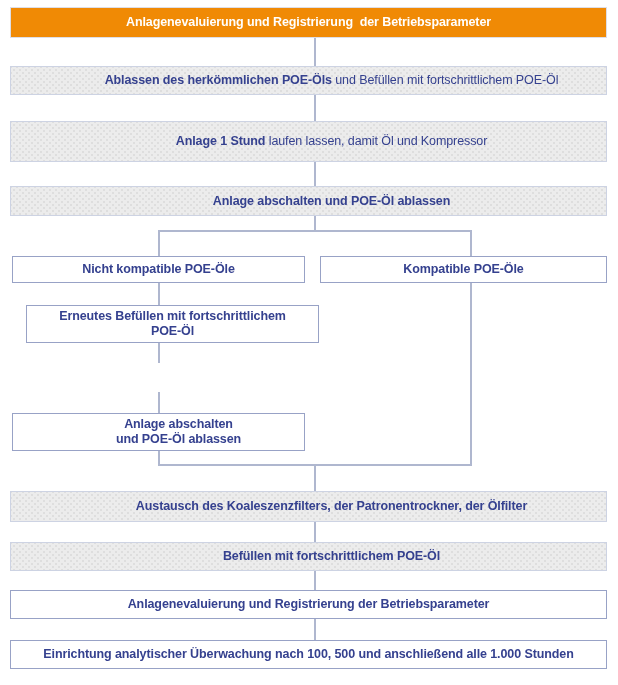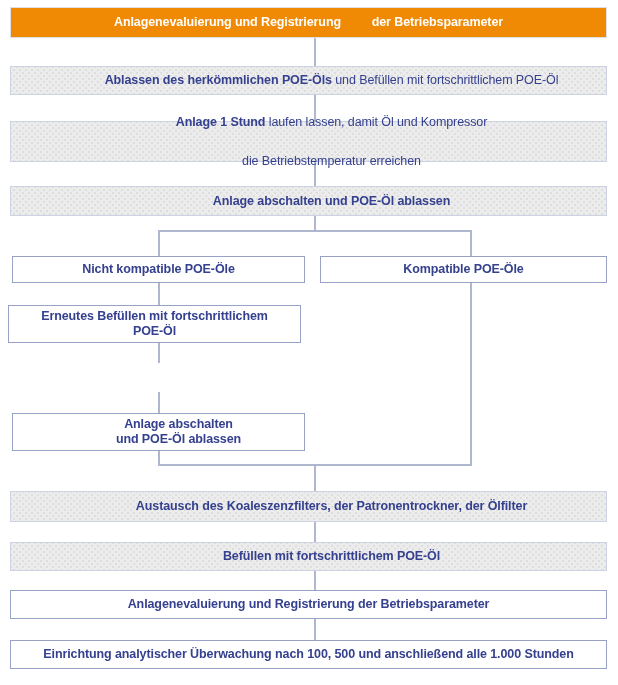--- a/index.html
+++ b/index.html
@@ -39,21 +39,21 @@
   .white {
     background: #ffffff;
     border: 1.5px solid #98A2C6;
   }
   .orange {
     background: #F08A05;
     border: 1px solid #DEDEE6;
     color: #ffffff;
   }
   .reg { font-weight: 400; }
-  .pre { white-space: pre; padding-left: 24px; }
+  .pre { white-space: pre; }
   .line {
     position: absolute;
     background: #AFB7CF;
   }
 </style>
 </head>
 <body>
 
 <div id="stage">
 
@@ -78,30 +78,29 @@
   <div class="box orange" style="left:10px; top:7px; width:597px; height:31px;">
     <div><span>Anlagenevaluierung und Registrierung</span><span class="pre">  der Betriebsparameter</span></div>
   </div>
 
   <div class="box gray" style="left:10px; top:66px; width:597px; height:29px;">
     <div><span>Ablassen des herkömmlichen POE-Öls</span><span class="reg"> und Befüllen mit fortschrittlichem POE-Öl</span></div>
   </div>
 
   <div class="box gray" style="left:10px; top:121px; width:597px; height:41px;gap:24px;">
     <div><span>Anlage 1 Stund</span><span class="reg"> laufen lassen, damit Öl und Kompressor</span></div>
-    <div class="reg">die Betriebstemperatur erreichen</div>
   </div>
 
   <div class="box gray" style="left:10px; top:186px; width:597px; height:30px;">Anlage abschalten und POE-Öl ablassen</div>
 
   <div class="box white" style="left:320px; top:256px; width:287px; height:27px;">Kompatible POE-Öle</div>
 
   <div class="box white" style="left:12px; top:256px; width:293px; height:27px;">Nicht kompatible POE-Öle</div>
 
-  <div class="box white" style="left:8px; top:305px; width:293px; height:38px;">Erneutes Befüllen mit fortschrittlichem
+  <div class="box white" style="left:26px; top:305px; width:293px; height:38px;">Erneutes Befüllen mit fortschrittlichem
 POE-Öl</div>
 
 
   <div class="box white" style="left:12px; top:413px; width:293px; height:38px;padding-left:40px;">Anlage abschalten
 und POE-Öl ablassen</div>
 
   <div class="box gray" style="left:10px; top:491px; width:597px; height:31px;">Austausch des Koaleszenzfilters, der Patronentrockner, der Ölfilter</div>
 
   <div class="box gray" style="left:10px; top:542px; width:597px; height:29px;">Befüllen mit fortschrittlichem POE-Öl</div>
 

